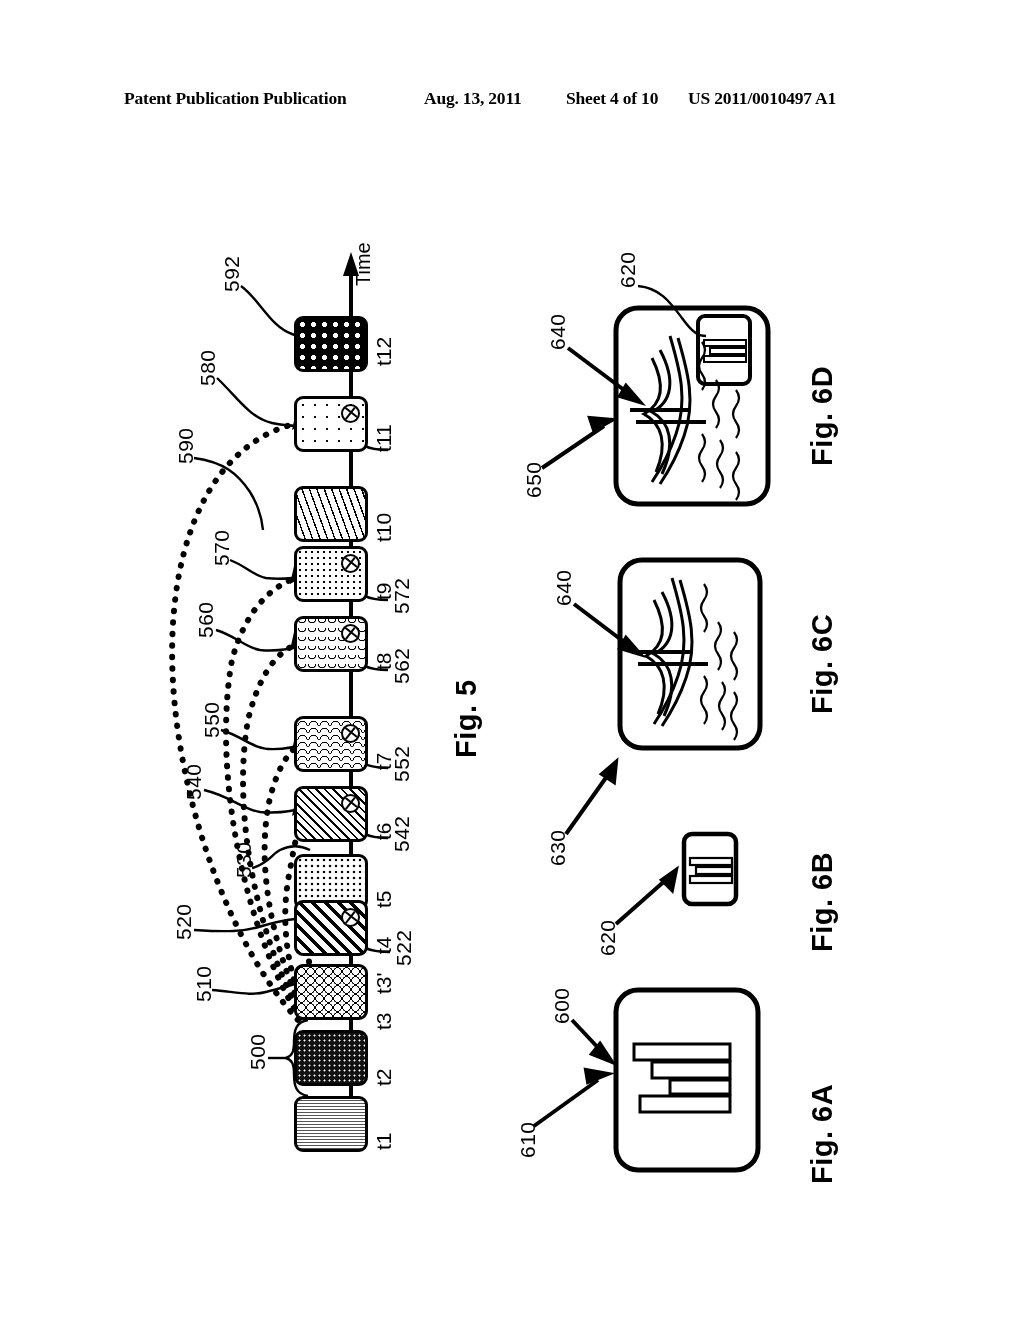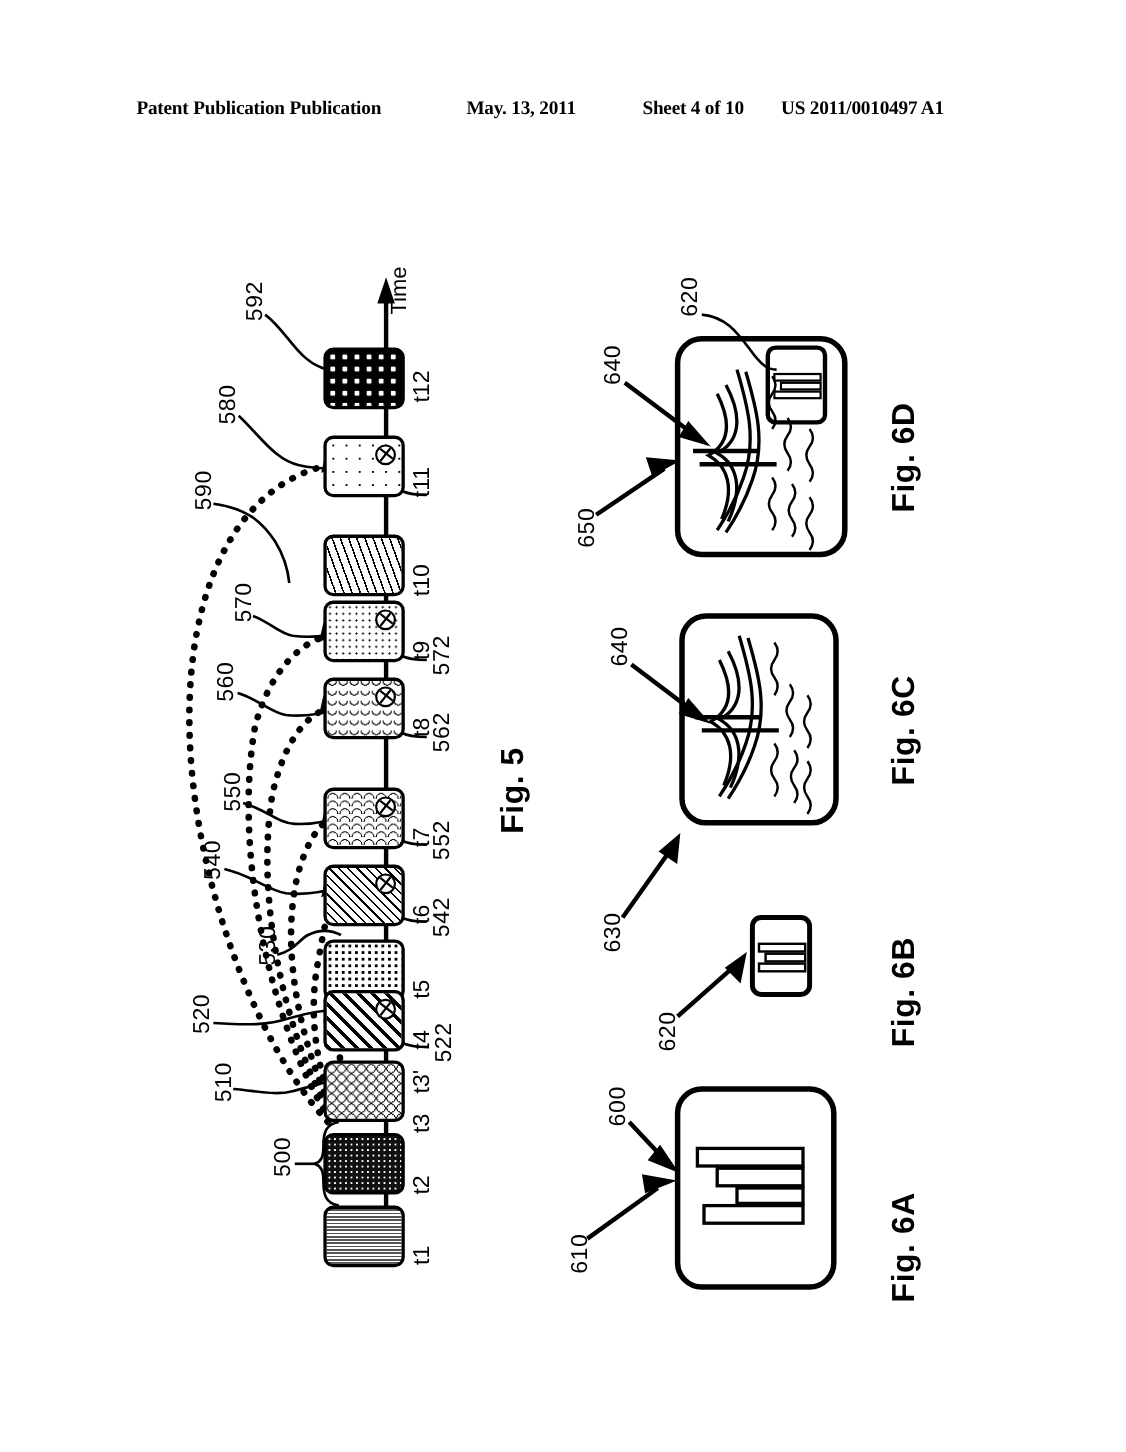--- a/index.html
+++ b/index.html
@@ -24,22 +24,22 @@
     height: 32px;
     font-family: "Liberation Serif", serif;
     font-weight: bold;
     font-size: 17.5px;
     letter-spacing: -0.2px;
     color: #000;
     white-space: nowrap;
   }
   #page-header .hdr-pub   { position: absolute; left: 124px;  top: 0; }
   #page-header .hdr-date  { position: absolute; left: 424px;  top: 0; }
-  #page-header .hdr-sheet { position: absolute; left: 584px;  top: 0; }
-  #page-header .hdr-num   { position: absolute; left: 710px;  top: 0; }
+  #page-header .hdr-sheet { position: absolute; left: 566px;  top: 0; }
+  #page-header .hdr-num   { position: absolute; left: 688px;  top: 0; }
 
   
   .rot {
     position: absolute;
     transform: rotate(-90deg);
     transform-origin: 0 0;
     white-space: nowrap;
     color: #000;
   }
   .refnum {
@@ -165,21 +165,21 @@
     background-image:
       radial-gradient(#fff 2.4px, transparent 2.6px);
     background-size: 11px 11px;
   }
 </style>
 </head>
 <body>
 
 <div id="page-header">
   <span class="hdr-pub">Patent Publication Publication</span>
-  <span class="hdr-date">May. 13, 2011</span>
+  <span class="hdr-date">Aug. 13, 2011</span>
   <span class="hdr-sheet">Sheet 4 of 10</span>
   <span class="hdr-num">US 2011/0010497 A1</span>
 </div>
 
 <div id="fig5">
 
   <svg width="420" height="890" viewBox="0 0 420 890">
 
     <g stroke="#000" stroke-width="4" fill="none">
       <line x1="231" y1="880" x2="231" y2="40"></line>

